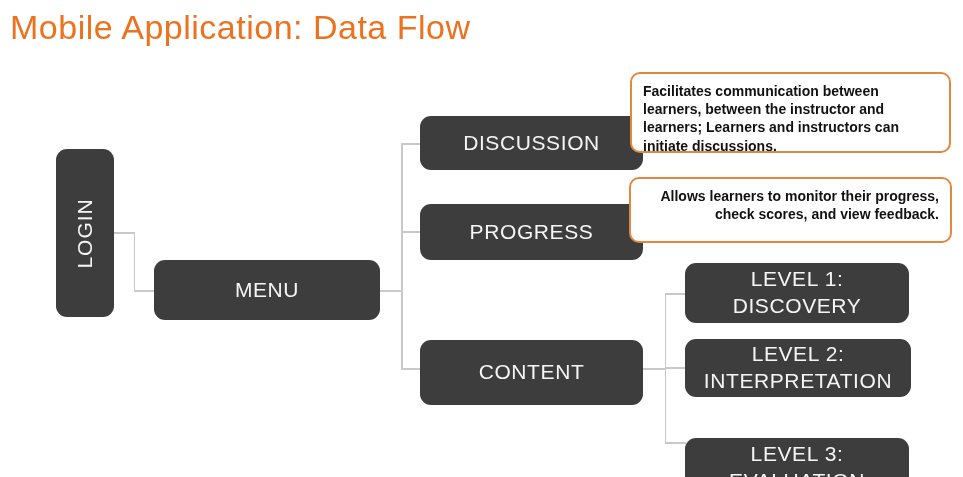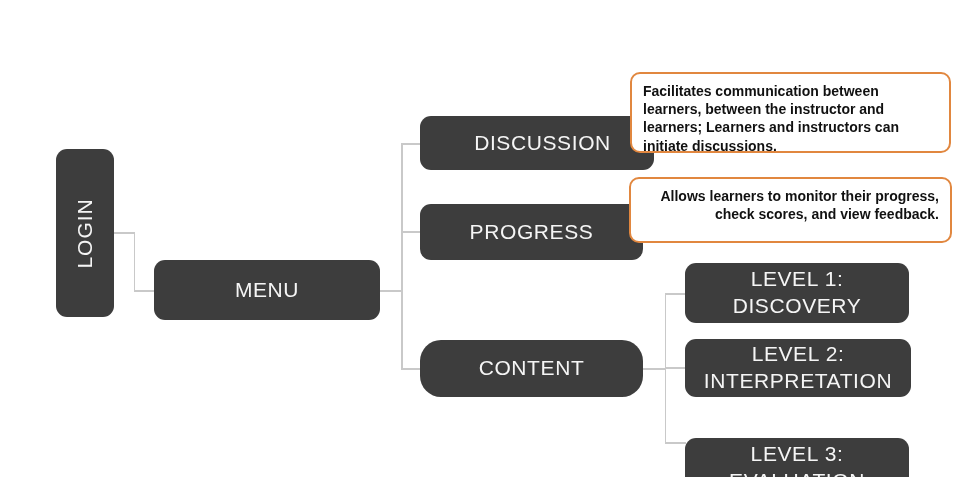--- a/index.html
+++ b/index.html
@@ -57,20 +57,21 @@
     line-height:1.3;
     padding:8px 11px;
     box-sizing:border-box;
   }
 </style>
 </head>
 <body>
 
 <div class="canvas">
 
+  <div class="title">Mobile Application: Data Flow</div>
 
   <div class="line h" style="left:113px;top:232px;width:22px;"></div>
   <div class="line v" style="left:133.5px;top:232px;height:59px;"></div>
   <div class="line h" style="left:134px;top:290px;width:22px;"></div>
 
   <div class="line h" style="left:378px;top:290px;width:24px;"></div>
   <div class="line v" style="left:401px;top:143px;height:226px;"></div>
   <div class="line h" style="left:401px;top:143px;width:20px;"></div>
   <div class="line h" style="left:401px;top:231px;width:20px;"></div>
   <div class="line h" style="left:401px;top:368px;width:20px;"></div>
@@ -82,29 +83,29 @@
   <div class="line h" style="left:665px;top:442px;width:21px;"></div>
 
   <div class="node vertical" style="left:56px;top:149px;width:58px;height:168px;">
     <span>LOGIN</span>
   </div>
 
   <div class="node" style="left:154px;top:260px;width:226px;height:60px;">
     <span>MENU</span>
   </div>
 
-  <div class="node" style="left:420px;top:116px;width:223px;height:54px;padding-left:11px;">
+  <div class="node" style="left:420px;top:116px;width:223px;height:54px;">
     <span>DISCUSSION</span>
   </div>
 
   <div class="node" style="left:420px;top:204px;width:223px;height:56px;">
     <span>PROGRESS</span>
   </div>
 
-  <div class="node" style="left:420px;top:340px;width:223px;height:57px;border-radius:21px;">
+  <div class="node" style="left:420px;top:340px;width:223px;height:65px;">
     <span>CONTENT</span>
   </div>
 
   <div class="node" style="left:685px;top:263px;width:224px;height:60px;">
     <span>LEVEL 1:
 DISCOVERY</span>
   </div>
 
   <div class="node" style="left:685px;top:339px;width:226px;height:58px;">
     <span>LEVEL 2:

